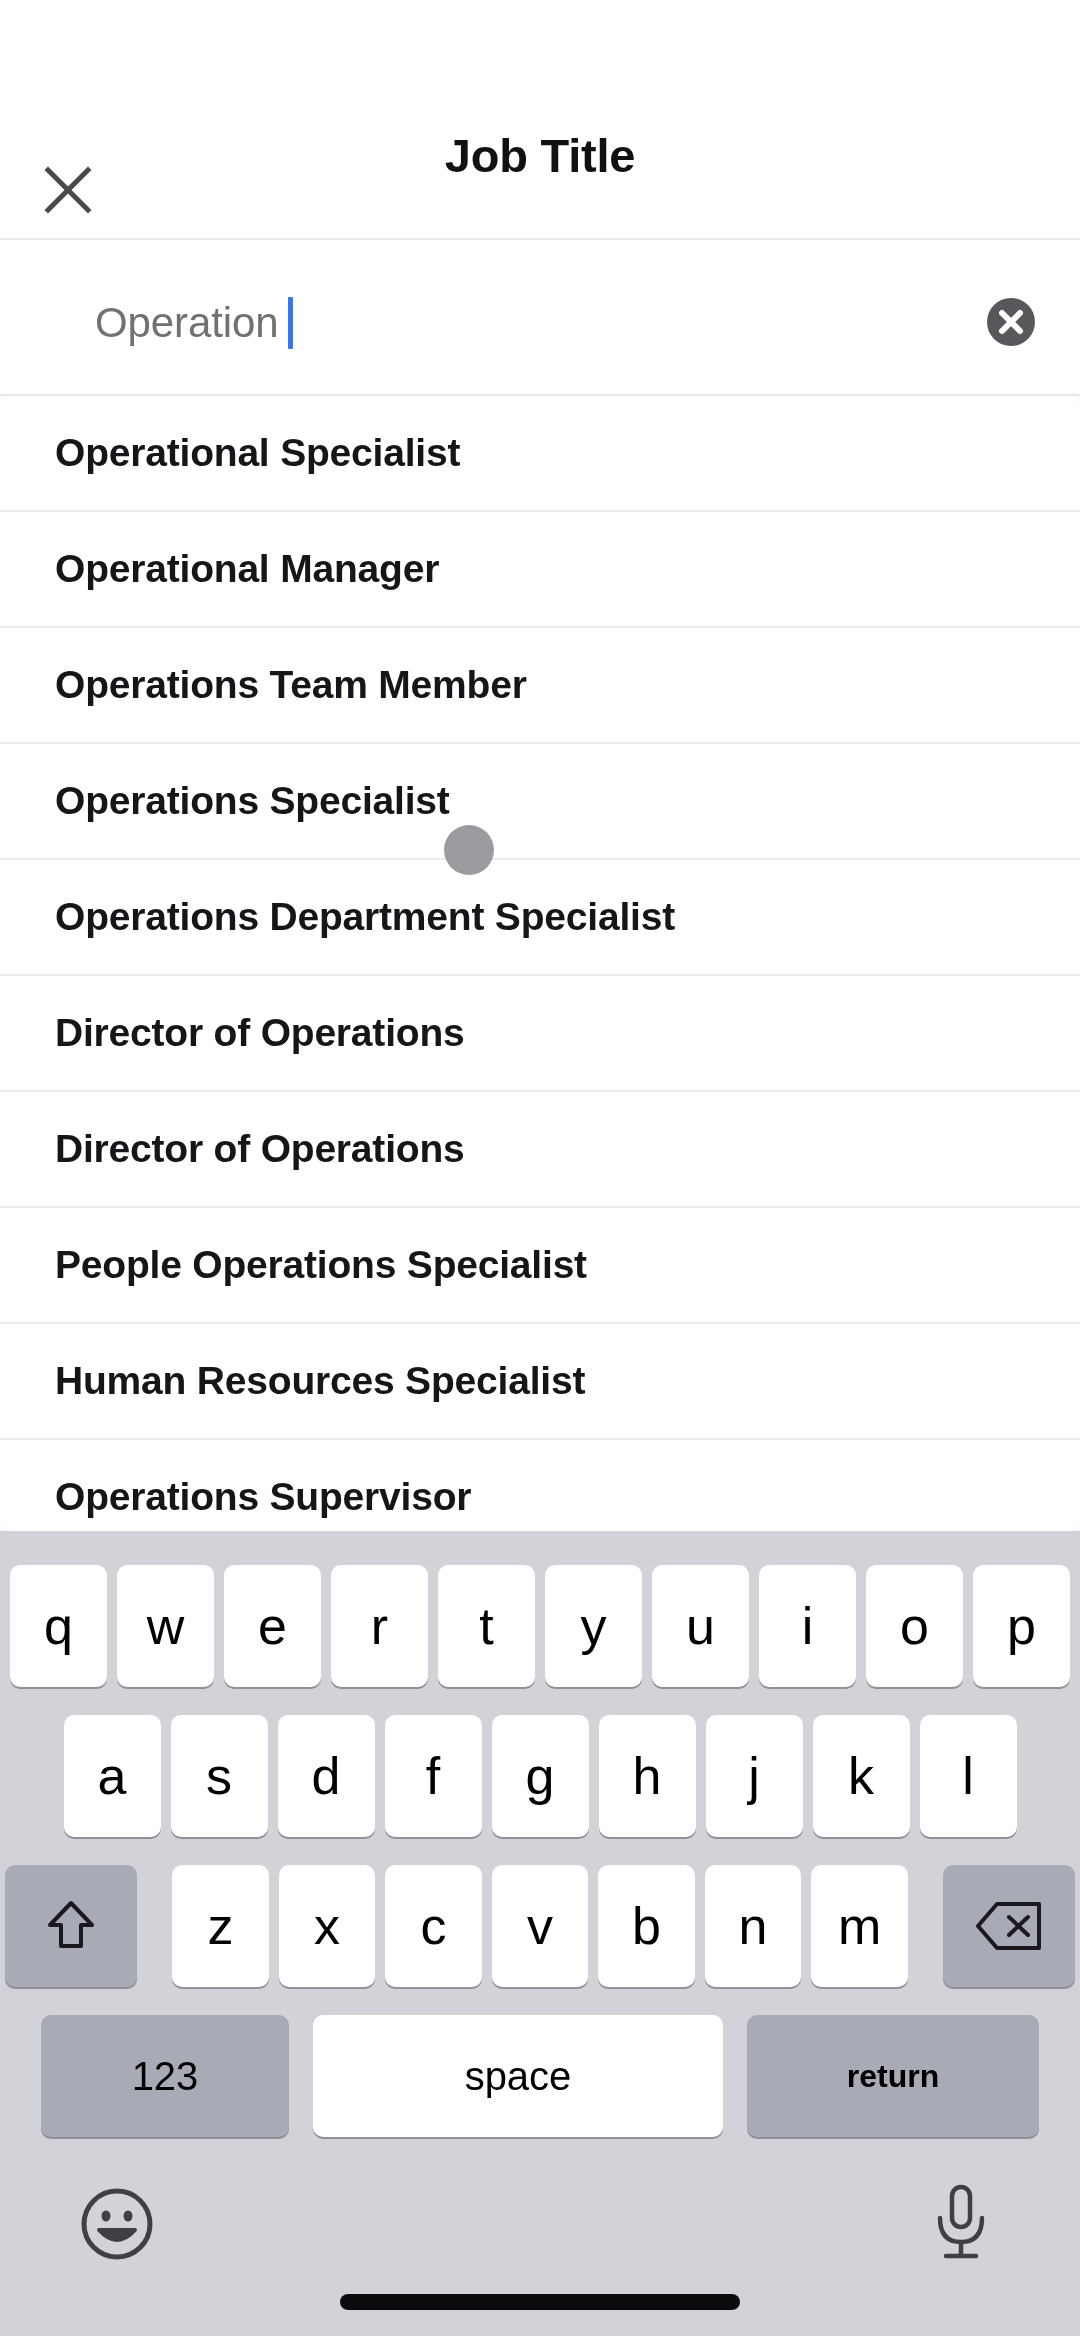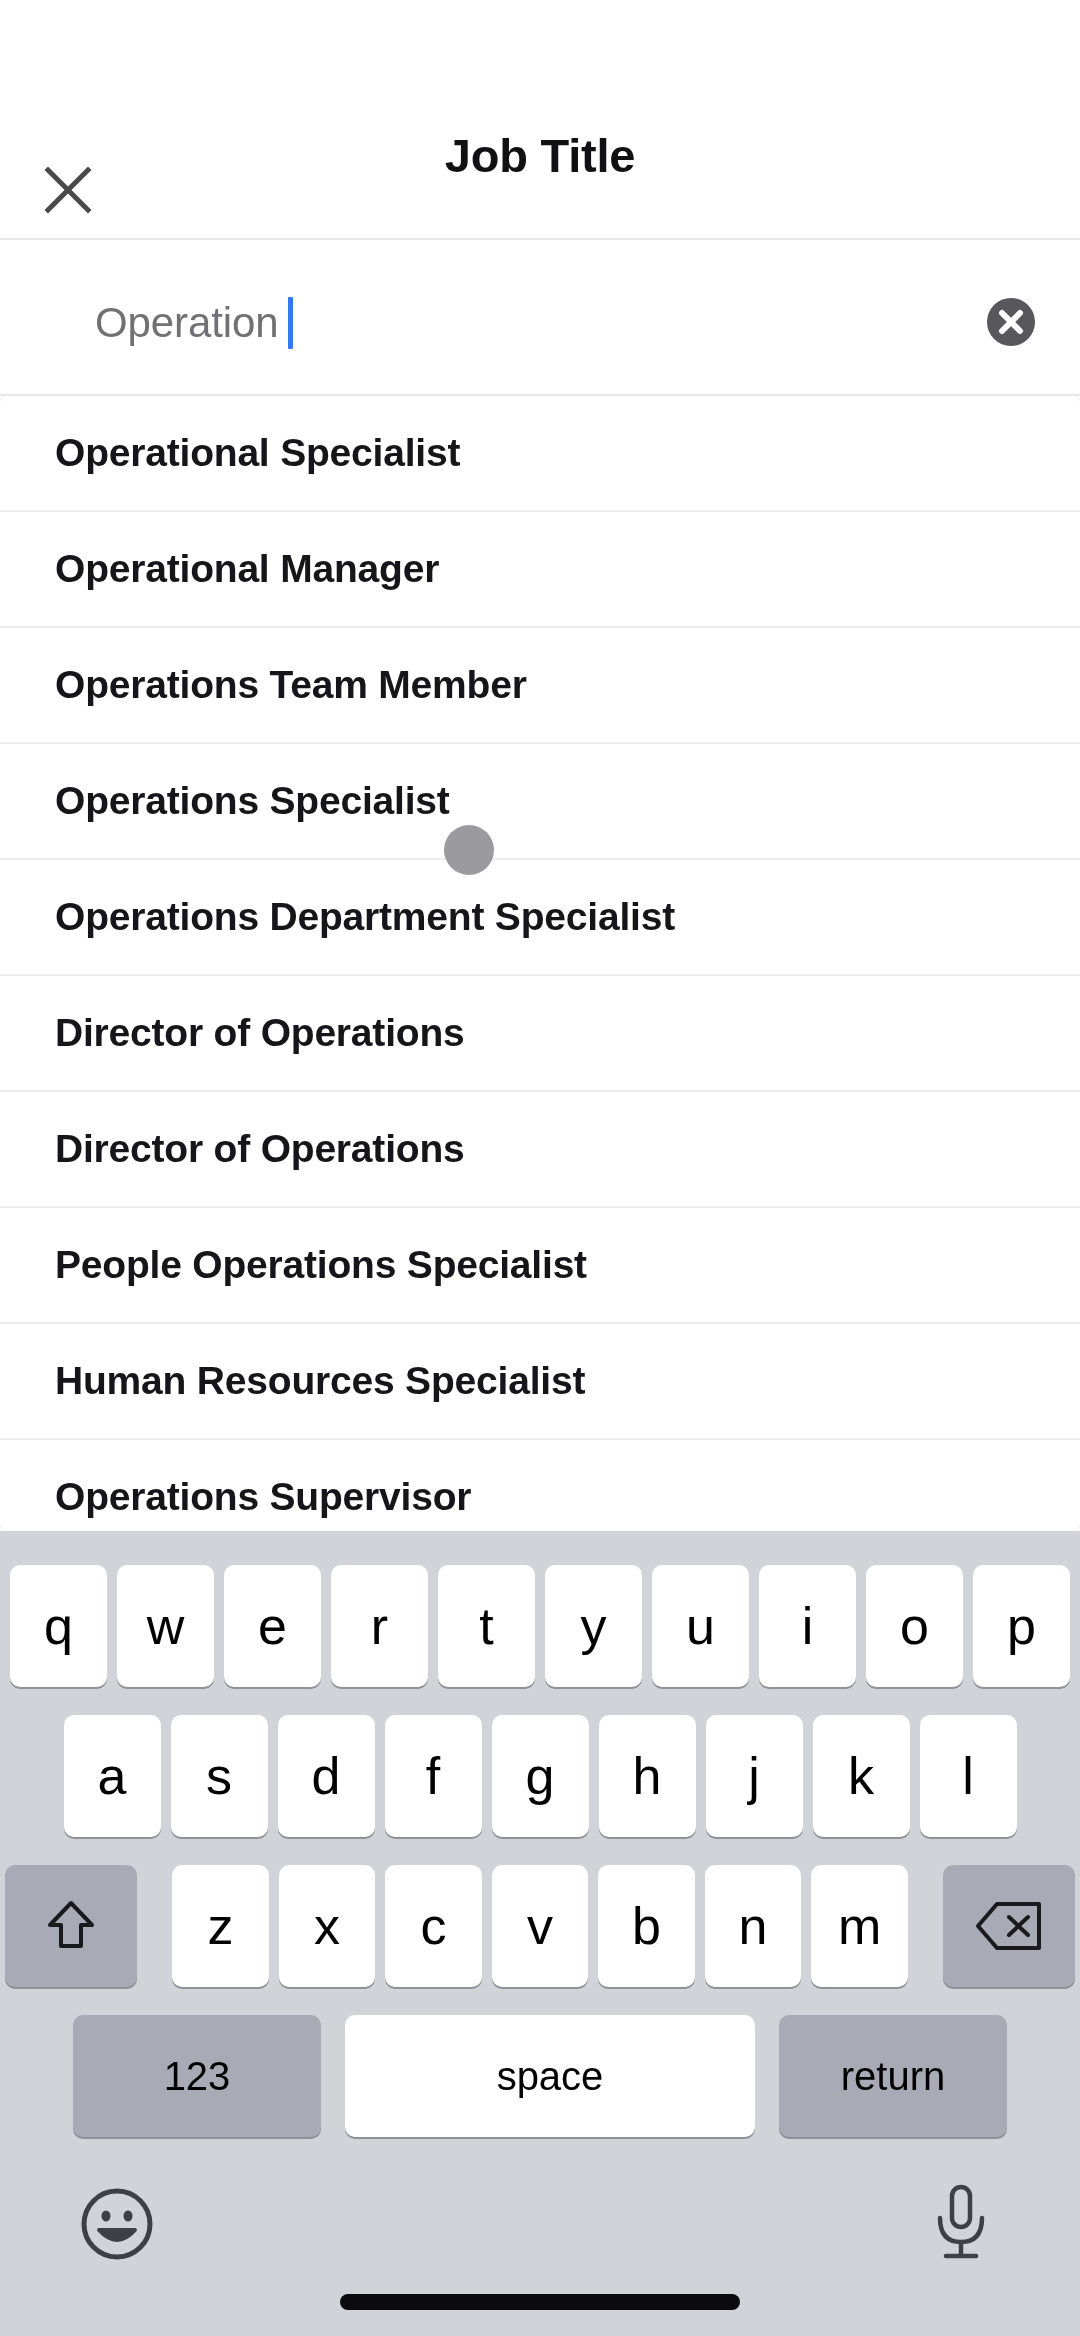--- a/index.html
+++ b/index.html
@@ -183,21 +183,21 @@
   .key.letter { width: 97px; }
   .key.r2-letter { width: 97px; }
   .key.dark {
     background: #a8abb5;
     box-shadow: 0 2px 0 rgba(120,122,130,0.75);
   }
   .key.shift { width: 133px; }
   .key.back { width: 133px; }
   .key.numkey { width: 248px; font-size: 40px; }
   .key.space { width: 410px; font-size: 40px; }
-  .key.retkey { width: 228px; font-size: 40px; }
+  .key.retkey { width: 292px; font-size: 32px; font-weight: bold; }
 
   .r2-pad-l { width: 53px; }
   .r2-pad-r { width: 53px; }
   .r3-gap { width: 25px; }
   .r4-gap { width: 14px; }
 
   .key svg { display: block; }
 
   
   .kb-bottom {

